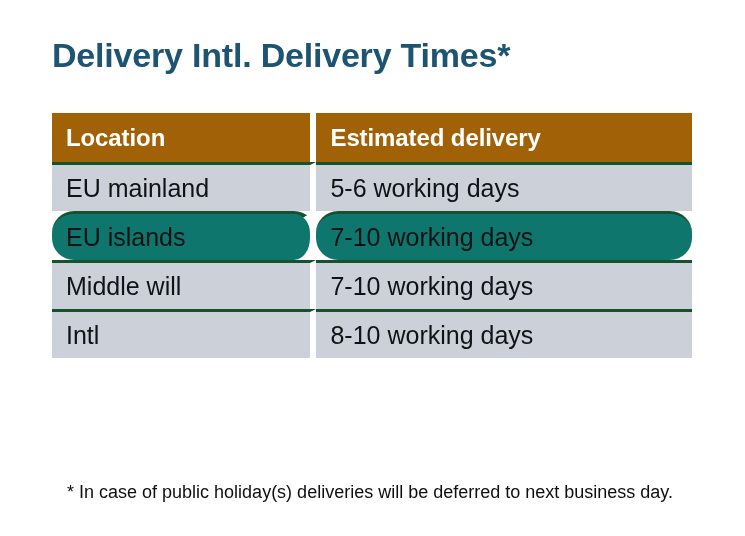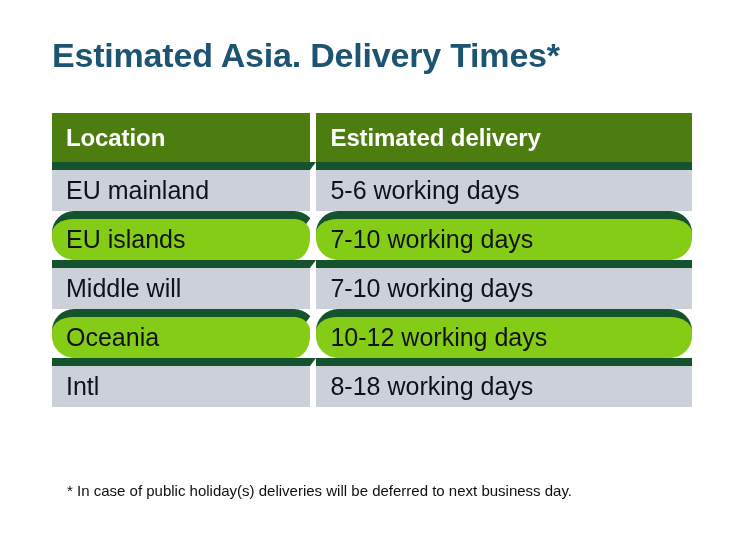--- a/index.html
+++ b/index.html
@@ -45,57 +45,57 @@
     padding: 0 0 0 14px;
     text-align: left;
     vertical-align: middle;
     height: 46px;
     box-sizing: border-box;
   }
   .col-location  { width: 262px; }
   .col-estimated { width: 372px; margin-top: 23px; }
 
   .head-row th {
-    background: #4d7c0f;
+    background: #a16207;
     color: #ffffff;
     font-size: 24px;
     font-weight: 700;
     letter-spacing: -0.1px;
     white-space: nowrap;
   }
   .head-row th.col-location  { border-right: 6px solid #ffffff; }
 
   .body-row td {
     font-size: 25px;
     font-weight: 400;
     color: #101215;
     white-space: nowrap;
-    border-top: 8px solid #14532d;
+    border-top: 3px solid #14532d;
   }
   .body-row td.col-location { border-right: 6px solid #ffffff; }
 
   .body-row.shade-dark  td { background: #cbd0d9; }
-  .body-row.shade-light td { background: #84cc16; border-radius: 22px; }
+  .body-row.shade-light td { background: #0f766e; border-radius: 22px; }
 
   .footnote {
     position: absolute;
     left: 67px;
     top: 482px;
-    font-size: 15px;
+    font-size: 18px;
     font-weight: 400;
     color: #0d0f12;
     white-space: nowrap;
   }
 </style>
 </head>
 <body>
 
 <div class="page">
 
-  <div class="page-title">Estimated Asia. Delivery Times*</div>
+  <div class="page-title">Delivery Intl. Delivery Times*</div>
 
   <table class="delivery-table">
     <thead>
       <tr class="head-row">
         <th class="col-location">Location</th>
         <th class="col-estimated">Estimated delivery</th>
       </tr>
     </thead>
     <tbody>
       <tr class="body-row shade-dark">
@@ -103,26 +103,22 @@
         <td class="col-estimated">5-6 working days</td>
       </tr>
       <tr class="body-row shade-light">
         <td class="col-location">EU islands</td>
         <td class="col-estimated">7-10 working days</td>
       </tr>
       <tr class="body-row shade-dark">
         <td class="col-location">Middle will</td>
         <td class="col-estimated">7-10 working days</td>
       </tr>
-      <tr class="body-row shade-light">
-        <td class="col-location">Oceania</td>
-        <td class="col-estimated">10-12 working days</td>
-      </tr>
       <tr class="body-row shade-dark">
         <td class="col-location">Intl</td>
-        <td class="col-estimated">8-18 working days</td>
+        <td class="col-estimated">8-10 working days</td>
       </tr>
     </tbody>
   </table>
 
   <div class="footnote">* In case of public holiday(s) deliveries will be deferred to next business day.</div>
 
 </div>
 
 </body></html>

